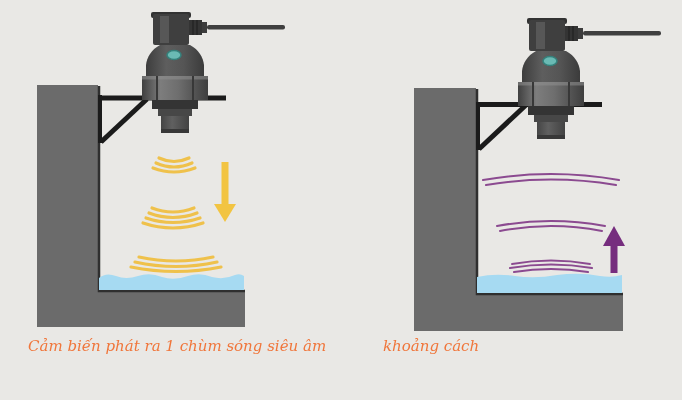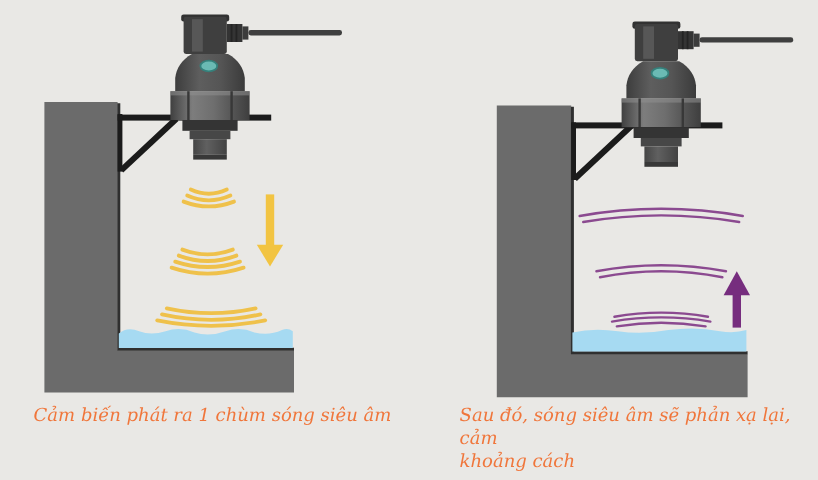--- a/index.html
+++ b/index.html
@@ -134,17 +134,16 @@
       </g>
       <use href="#sensor" x="506" y="18"></use>
     </g>
   </svg>
 
   <div class="caption left">
     <div>Cảm biến phát ra 1 chùm sóng siêu âm</div>
   </div>
 
   <div class="caption right">
-    <div>Sau đó, sóng siêu âm sẽ phản xạ lại, cảm</div>
     <div>khoảng cách</div>
   </div>
 
 </div>
 
 </body></html>

